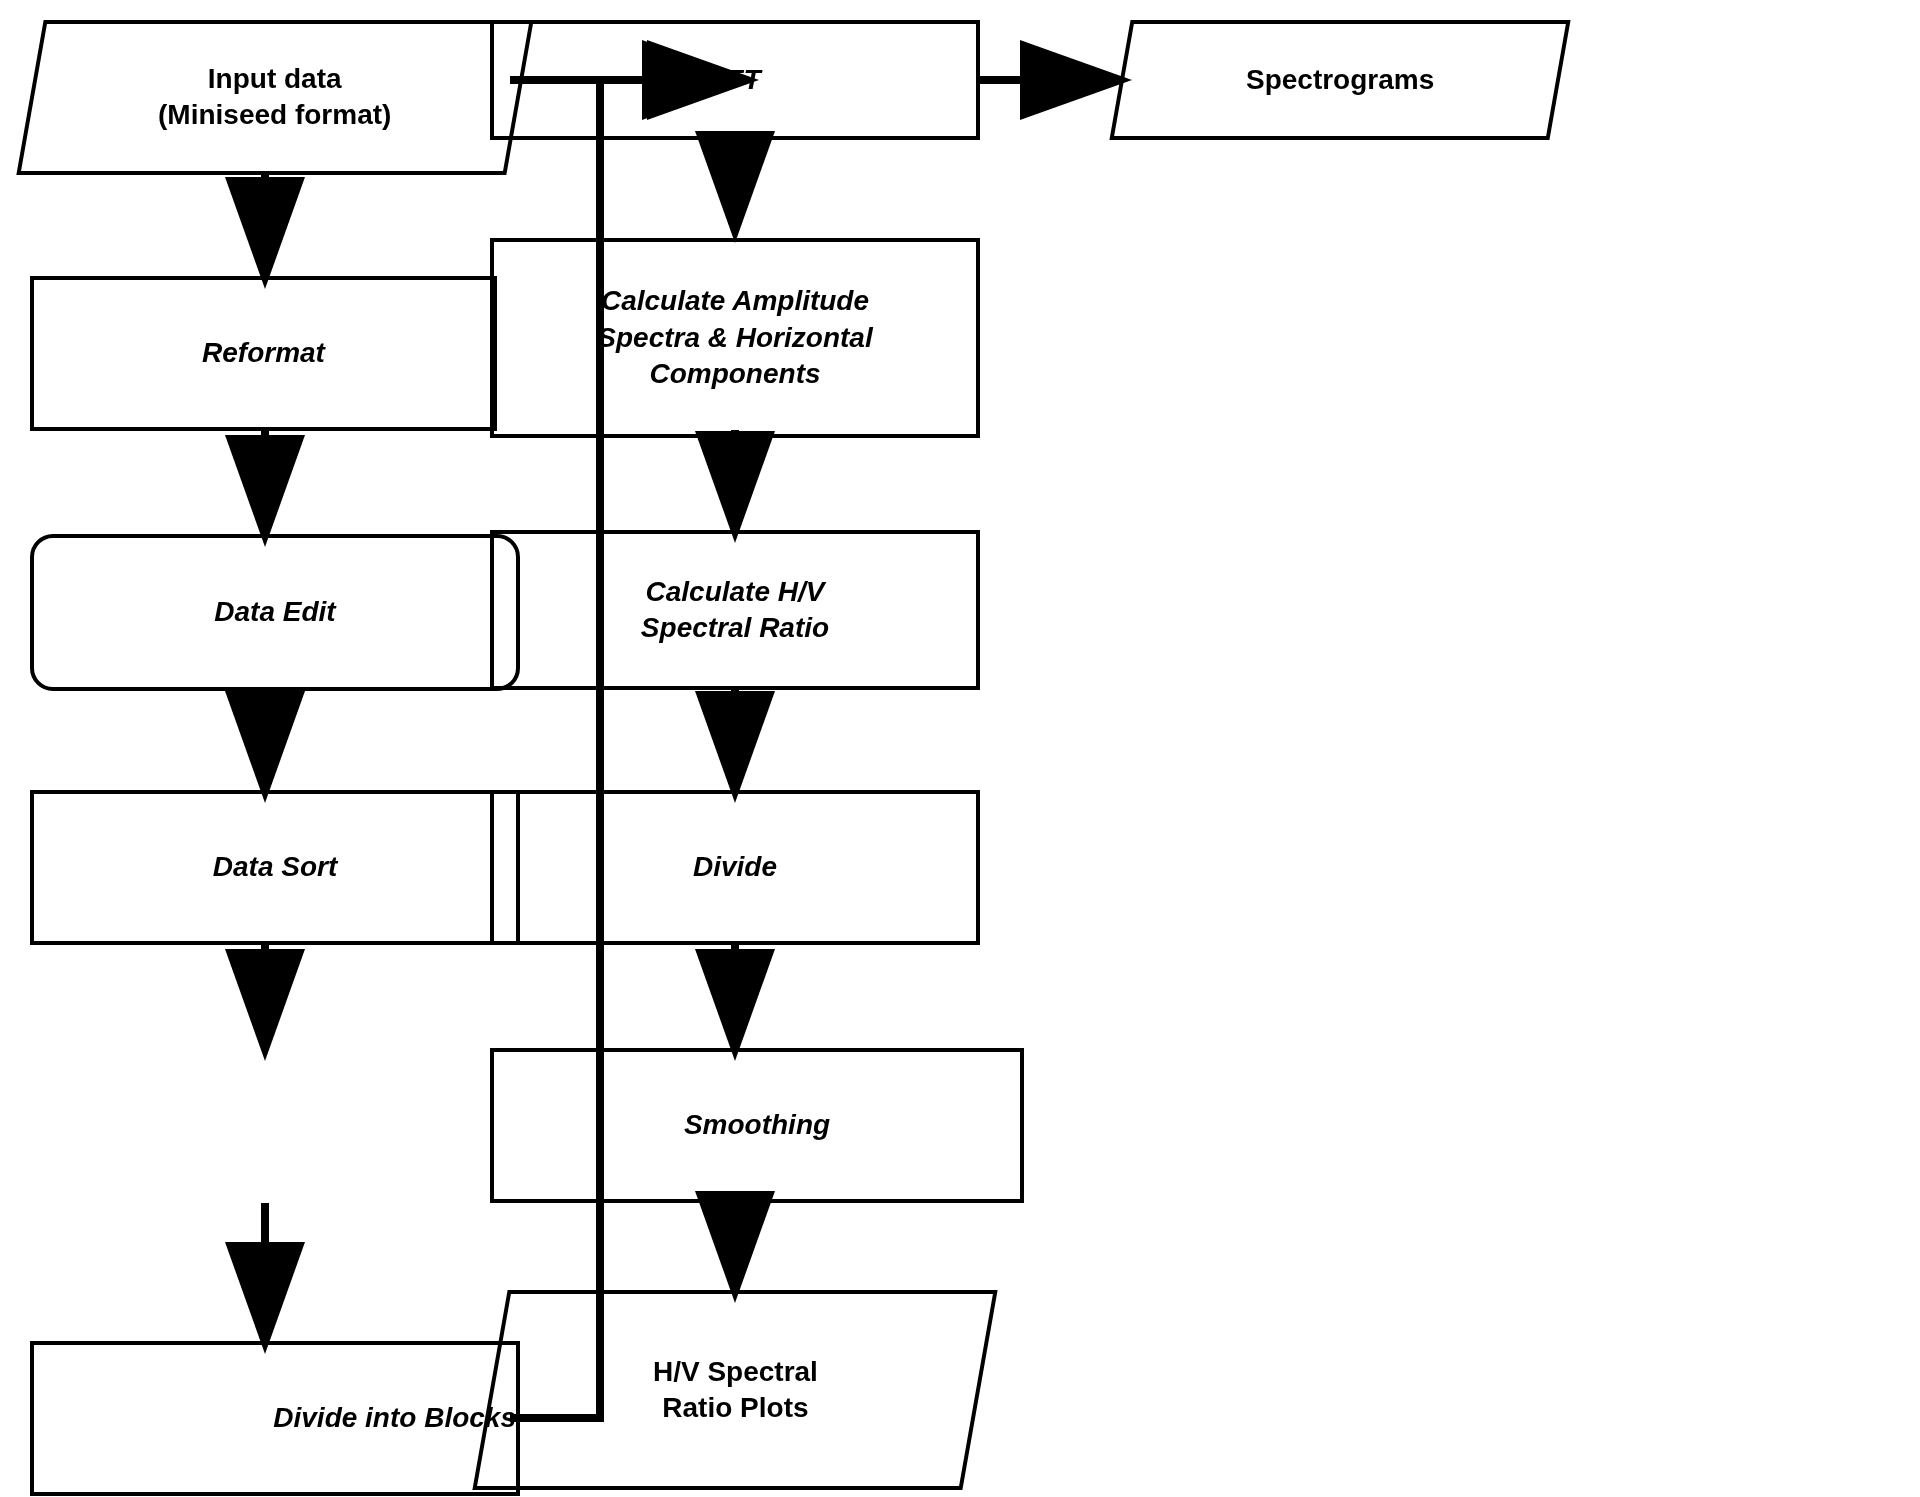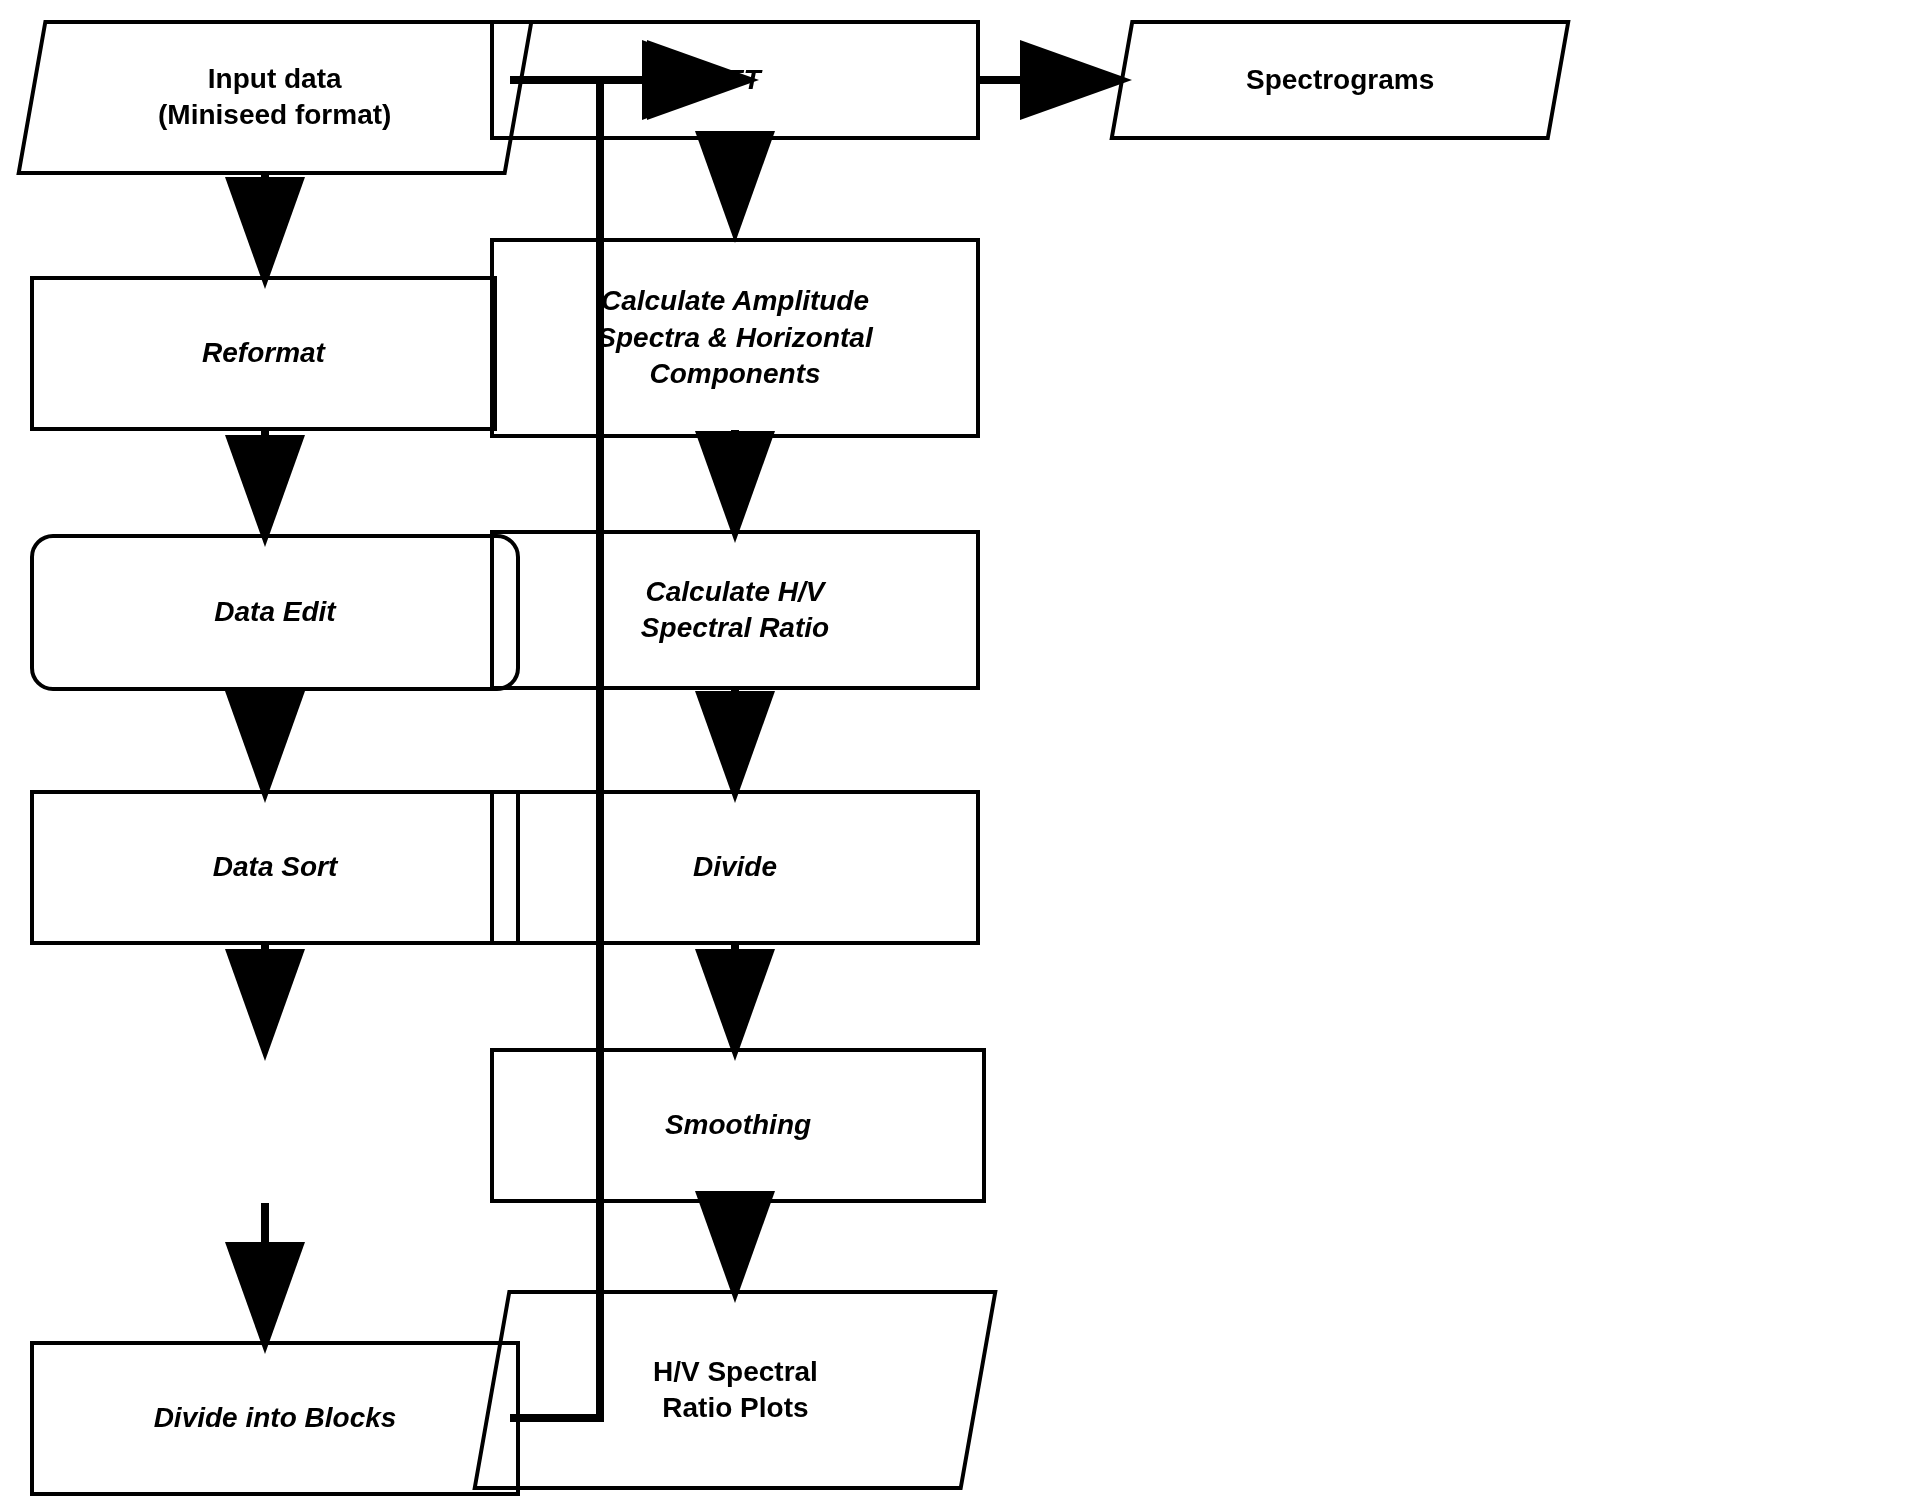--- a/index.html
+++ b/index.html
@@ -115,21 +115,21 @@
 
   <div class="shape-rect" style="left:30px; top:534px; width:490px; height:157px;border-radius:23px;">
     <span class="box-label">Data Edit</span>
   </div>
 
   <div class="shape-rect" style="left:30px; top:790px; width:490px; height:155px;">
     <span class="box-label">Data Sort</span>
   </div>
 
 
-  <div class="shape-rect" style="left:30px; top:1341px; width:490px; height:155px;">
+  <div class="shape-rect" style="left:30px; top:1341px; width:490px; height:155px;justify-content:flex-end;">
     <span class="box-label">Divide into Blocks</span>
   </div>
 
   <div class="shape-rect" style="left:490px; top:20px; width:490px; height:120px;">
     <span class="box-label">FFT</span>
   </div>
 
   <div class="shape-parallelogram" style="left:1120px; top:20px; width:440px; height:120px;">
     <div class="inner">
       <span class="box-label">Spectrograms</span>
@@ -141,21 +141,21 @@
   </div>
 
   <div class="shape-rect" style="left:490px; top:530px; width:490px; height:160px;">
     <span class="box-label">Calculate H/V<br>Spectral Ratio</span>
   </div>
 
   <div class="shape-rect" style="left:490px; top:790px; width:490px; height:155px;">
     <span class="box-label">Divide</span>
   </div>
 
-  <div class="shape-rect" style="left:490px; top:1048px; width:496px; height:155px;">
+  <div class="shape-rect" style="left:490px; top:1048px; width:534px; height:155px;">
     <span class="box-label">Smoothing</span>
   </div>
 
   <div class="shape-parallelogram" style="left:490px; top:1290px; width:490px; height:200px;">
     <div class="inner">
       <span class="box-label">H/V Spectral<br>Ratio Plots</span>
     </div>
   </div>
 
 </div>

